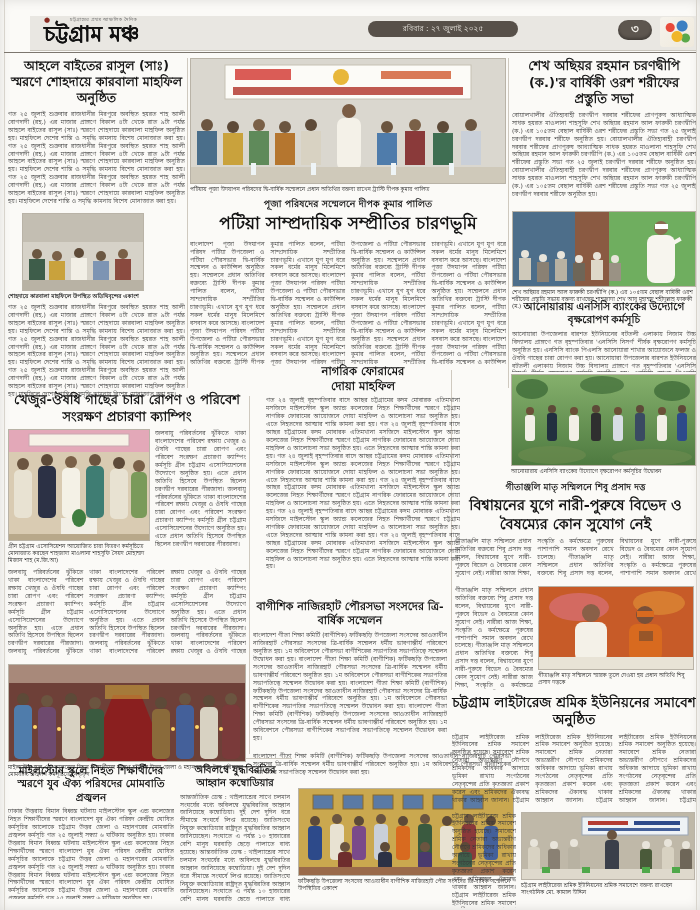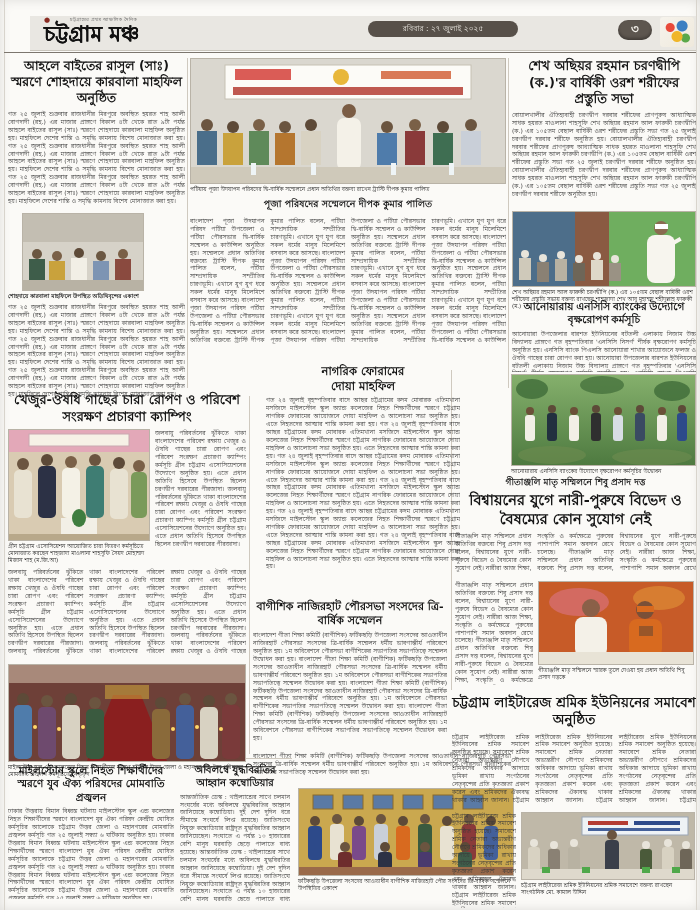--- a/index.html
+++ b/index.html
@@ -117,20 +117,21 @@
       <circle cx="158" cy="52" r="7" fill="#7a5c44"></circle>
       <rect x="146" y="59" width="24" height="52" rx="7" fill="#f4f1e8"></rect>
       <rect y="108" width="314" height="16" fill="#cfc9ba"></rect>
       <rect x="60" y="104" width="5" height="12" fill="#eef4f6"></rect>
         <rect x="120" y="104" width="5" height="12" fill="#eef4f6"></rect>
       <rect x="200" y="104" width="5" height="12" fill="#eef4f6"></rect>
         <rect x="258" y="104" width="5" height="12" fill="#eef4f6"></rect>
     </svg>
     <div class="cap" style="margin-top:2px;font-weight:normal;">পটিয়ায় পূজা উদযাপন পরিষদের দ্বি-বার্ষিক সম্মেলনে প্রধান অতিথির বক্তব্য রাখেন ট্রাস্টি দীপক কুমার পালিত</div>
     <div class="kick" style="font-size:9.5px;margin-top:4px;">পূজা পরিষদের সম্মেলনে দীপক কুমার পালিত</div>
+    <div class="hl" style="font-size:17px;margin-top:1px;">পটিয়া সাম্প্রদায়িক সম্প্রীতির চারণভূমি</div>
     <div class="body-t cols4" style="margin-top:5px;height:128px;overflow:hidden;">বাংলাদেশ পূজা উদযাপন পরিষদ পটিয়া উপজেলা ও পটিয়া পৌরসভার দ্বি-বার্ষিক সম্মেলন ও কাউন্সিল অনুষ্ঠিত হয়। সম্মেলনে প্রধান অতিথির বক্তব্যে ট্রাস্টি দীপক কুমার পালিত বলেন, পটিয়া সাম্প্রদায়িক সম্প্রীতির চারণভূমি। এখানে যুগ যুগ ধরে সকল ধর্মের মানুষ মিলেমিশে বসবাস করে আসছে। বাংলাদেশ পূজা উদযাপন পরিষদ পটিয়া উপজেলা ও পটিয়া পৌরসভার দ্বি-বার্ষিক সম্মেলন ও কাউন্সিল অনুষ্ঠিত হয়। সম্মেলনে প্রধান অতিথির বক্তব্যে ট্রাস্টি দীপক কুমার পালিত বলেন, পটিয়া সাম্প্রদায়িক সম্প্রীতির চারণভূমি। এখানে যুগ যুগ ধরে সকল ধর্মের মানুষ মিলেমিশে বসবাস করে আসছে। বাংলাদেশ পূজা উদযাপন পরিষদ পটিয়া উপজেলা ও পটিয়া পৌরসভার দ্বি-বার্ষিক সম্মেলন ও কাউন্সিল অনুষ্ঠিত হয়। সম্মেলনে প্রধান অতিথির বক্তব্যে ট্রাস্টি দীপক কুমার পালিত বলেন, পটিয়া সাম্প্রদায়িক সম্প্রীতির চারণভূমি। এখানে যুগ যুগ ধরে সকল ধর্মের মানুষ মিলেমিশে বসবাস করে আসছে। বাংলাদেশ পূজা উদযাপন পরিষদ পটিয়া উপজেলা ও পটিয়া পৌরসভার দ্বি-বার্ষিক সম্মেলন ও কাউন্সিল অনুষ্ঠিত হয়। সম্মেলনে প্রধান অতিথির বক্তব্যে ট্রাস্টি দীপক কুমার পালিত বলেন, পটিয়া সাম্প্রদায়িক সম্প্রীতির চারণভূমি। এখানে যুগ যুগ ধরে সকল ধর্মের মানুষ মিলেমিশে বসবাস করে আসছে। বাংলাদেশ পূজা উদযাপন পরিষদ পটিয়া উপজেলা ও পটিয়া পৌরসভার দ্বি-বার্ষিক সম্মেলন ও কাউন্সিল অনুষ্ঠিত হয়। সম্মেলনে প্রধান অতিথির বক্তব্যে ট্রাস্টি দীপক কুমার পালিত বলেন, পটিয়া সাম্প্রদায়িক সম্প্রীতির চারণভূমি। এখানে যুগ যুগ ধরে সকল ধর্মের মানুষ মিলেমিশে বসবাস করে আসছে। বাংলাদেশ পূজা উদযাপন পরিষদ পটিয়া উপজেলা ও পটিয়া পৌরসভার দ্বি-বার্ষিক সম্মেলন ও কাউন্সিল অনুষ্ঠিত হয়। সম্মেলনে প্রধান অতিথির বক্তব্যে ট্রাস্টি দীপক কুমার পালিত বলেন, পটিয়া সাম্প্রদায়িক সম্প্রীতির চারণভূমি। এখানে যুগ যুগ ধরে সকল ধর্মের মানুষ মিলেমিশে বসবাস করে আসছে। বাংলাদেশ পূজা উদযাপন পরিষদ পটিয়া উপজেলা ও পটিয়া পৌরসভার দ্বি-বার্ষিক সম্মেলন ও কাউন্সিল অনুষ্ঠিত হয়। সম্মেলনে প্রধান অতিথির বক্তব্যে ট্রাস্টি দীপক কুমার পালিত বলেন, পটিয়া সাম্প্রদায়িক সম্প্রীতির চারণভূমি। এখানে যুগ যুগ ধরে সকল ধর্মের মানুষ মিলেমিশে বসবাস করে আসছে।</div>
   </div>
 
   <div class="abs" style="left:512px;top:58px;width:184px;">
     <div class="hl" style="font-size:13px;">শেখ অছিয়র রহমান চরণদ্বীপি (ক.)'র বার্ষিকী ওরশ শরীফের প্রস্তুতি সভা</div>
     <div class="body-t" style="margin-top:3px;height:100px;overflow:hidden;">বোয়ালখালীর ঐতিহ্যবাহী চরণদ্বীপ দরবার শরীফের প্রাণপুরুষ আধ্যাত্মিক সাধক হযরত মাওলানা শাহসুফি শেখ অছিয়র রহমান আল ফারুকী চরণদ্বীপি (ক.) এর ১০৫তম বেছাল বার্ষিকী ওরশ শরীফের প্রস্তুতি সভা গত ২৫ জুলাই চরণদ্বীপ দরবার শরীফে অনুষ্ঠিত হয়। বোয়ালখালীর ঐতিহ্যবাহী চরণদ্বীপ দরবার শরীফের প্রাণপুরুষ আধ্যাত্মিক সাধক হযরত মাওলানা শাহসুফি শেখ অছিয়র রহমান আল ফারুকী চরণদ্বীপি (ক.) এর ১০৫তম বেছাল বার্ষিকী ওরশ শরীফের প্রস্তুতি সভা গত ২৫ জুলাই চরণদ্বীপ দরবার শরীফে অনুষ্ঠিত হয়। বোয়ালখালীর ঐতিহ্যবাহী চরণদ্বীপ দরবার শরীফের প্রাণপুরুষ আধ্যাত্মিক সাধক হযরত মাওলানা শাহসুফি শেখ অছিয়র রহমান আল ফারুকী চরণদ্বীপি (ক.) এর ১০৫তম বেছাল বার্ষিকী ওরশ শরীফের প্রস্তুতি সভা গত ২৫ জুলাই চরণদ্বীপ দরবার শরীফে অনুষ্ঠিত হয়।</div>
     <svg class="ph" width="182" height="74" viewBox="0 0 182 74">
       <rect width="182" height="74" fill="#6fae5f"></rect>
       <rect width="62" height="74" fill="#4d6e8a"></rect>
       <rect x="62" width="34" height="74" fill="#8a5a42"></rect>
@@ -188,21 +189,21 @@
           <rect x="123" y="38" width="10" height="28" rx="3" fill="#3a4a62"></rect>
         <circle cx="150" cy="36" r="4" fill="#6b5038"></circle>
           <rect x="145" y="40" width="10" height="26" rx="3" fill="#f2efe6"></rect>
         <circle cx="170" cy="34" r="4" fill="#5d4a38"></circle>
           <rect x="165" y="38" width="10" height="28" rx="3" fill="#2d4a8a"></rect>
       </g>
       <ellipse cx="40" cy="80" rx="34" ry="9" fill="#6b8a4f" opacity=".7"></ellipse>
       <ellipse cx="140" cy="82" rx="40" ry="8" fill="#6b8a4f" opacity=".7"></ellipse>
     </svg>
     <div class="cap" style="margin:2px 0 0 56px;font-weight:normal;">আনোয়ারায় এনসিসি ব্যাংকের উদ্যোগে বৃক্ষরোপণ কর্মসূচির উদ্বোধন</div>
-    <div class="kick" style="font-size:9px;">গীতাঞ্জলি মাতৃ সম্মিলনে শিবু প্রসাদ দত্ত</div>
+    <div class="kick" style="font-size:9px;margin-top:5px;">গীতাঞ্জলি মাতৃ সম্মিলনে শিবু প্রসাদ দত্ত</div>
     <div class="hl" style="font-size:14.5px;margin-top:1px;">বিশ্বায়নের যুগে নারী-পুরুষে বিভেদ ও বৈষম্যের কোন সুযোগ নেই</div>
     <div class="body-t cols3" style="margin-top:4px;height:46px;overflow:hidden;">গীতাঞ্জলি মাতৃ সম্মিলনে প্রধান অতিথির বক্তব্যে শিবু প্রসাদ দত্ত বলেন, বিশ্বায়নের যুগে নারী-পুরুষে বিভেদ ও বৈষম্যের কোন সুযোগ নেই। নারীরা আজ শিক্ষা, সংস্কৃতি ও কর্মক্ষেত্রে পুরুষের পাশাপাশি সমান অবদান রেখে চলেছে। গীতাঞ্জলি মাতৃ সম্মিলনে প্রধান অতিথির বক্তব্যে শিবু প্রসাদ দত্ত বলেন, বিশ্বায়নের যুগে নারী-পুরুষে বিভেদ ও বৈষম্যের কোন সুযোগ নেই। নারীরা আজ শিক্ষা, সংস্কৃতি ও কর্মক্ষেত্রে পুরুষের পাশাপাশি সমান অবদান রেখে চলেছে। গীতাঞ্জলি মাতৃ সম্মিলনে প্রধান অতিথির বক্তব্যে শিবু প্রসাদ দত্ত বলেন, বিশ্বায়নের যুগে নারী-পুরুষে বিভেদ ও বৈষম্যের কোন সুযোগ নেই। নারীরা আজ শিক্ষা, সংস্কৃতি ও কর্মক্ষেত্রে পুরুষের পাশাপাশি সমান অবদান রেখে চলেছে।</div>
     <div style="display:flex;gap:5px;margin-top:3px;">
       <div class="body-t" style="width:78px;height:104px;overflow:hidden;">গীতাঞ্জলি মাতৃ সম্মিলনে প্রধান অতিথির বক্তব্যে শিবু প্রসাদ দত্ত বলেন, বিশ্বায়নের যুগে নারী-পুরুষে বিভেদ ও বৈষম্যের কোন সুযোগ নেই। নারীরা আজ শিক্ষা, সংস্কৃতি ও কর্মক্ষেত্রে পুরুষের পাশাপাশি সমান অবদান রেখে চলেছে। গীতাঞ্জলি মাতৃ সম্মিলনে প্রধান অতিথির বক্তব্যে শিবু প্রসাদ দত্ত বলেন, বিশ্বায়নের যুগে নারী-পুরুষে বিভেদ ও বৈষম্যের কোন সুযোগ নেই। নারীরা আজ শিক্ষা, সংস্কৃতি ও কর্মক্ষেত্রে পুরুষের পাশাপাশি সমান অবদান রেখে চলেছে।</div>
       <div style="width:156px;">
         <svg class="ph" width="154" height="82" viewBox="0 0 154 82">
           <rect width="154" height="82" fill="#c75b28"></rect>
           <ellipse cx="40" cy="20" rx="30" ry="14" fill="#e07a9a" opacity=".5"></ellipse>
           <ellipse cx="120" cy="16" rx="26" ry="12" fill="#e8a03a" opacity=".5"></ellipse>
           <circle cx="52" cy="26" r="9" fill="#8a6048"></circle>

